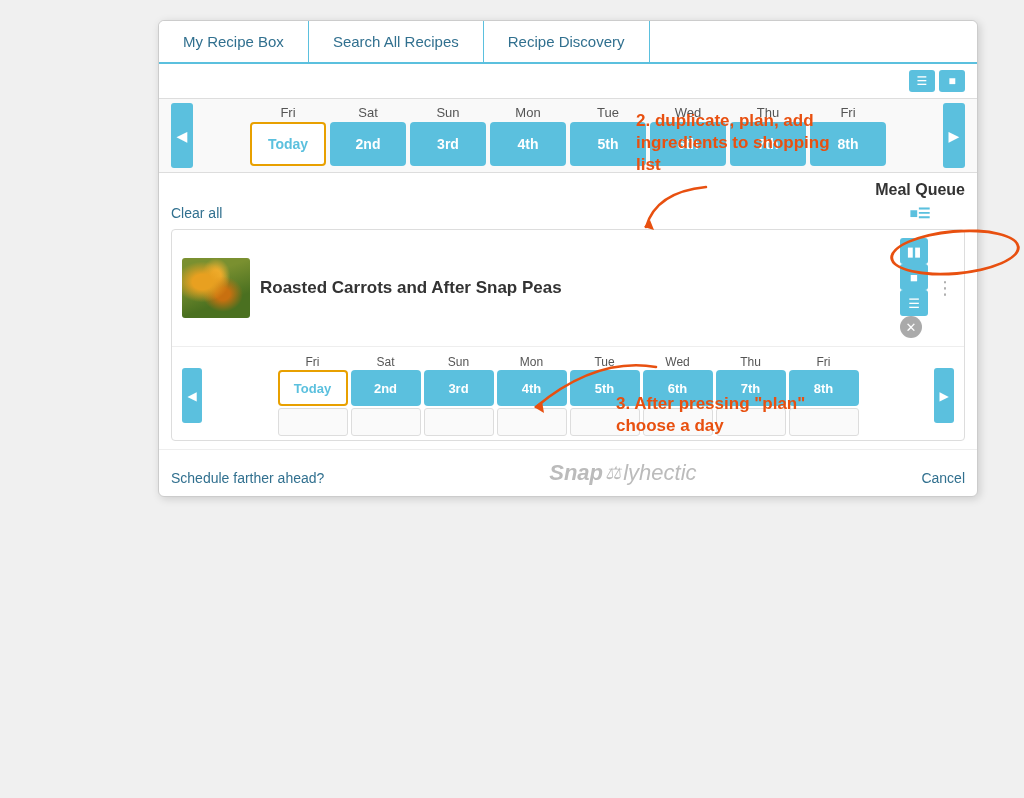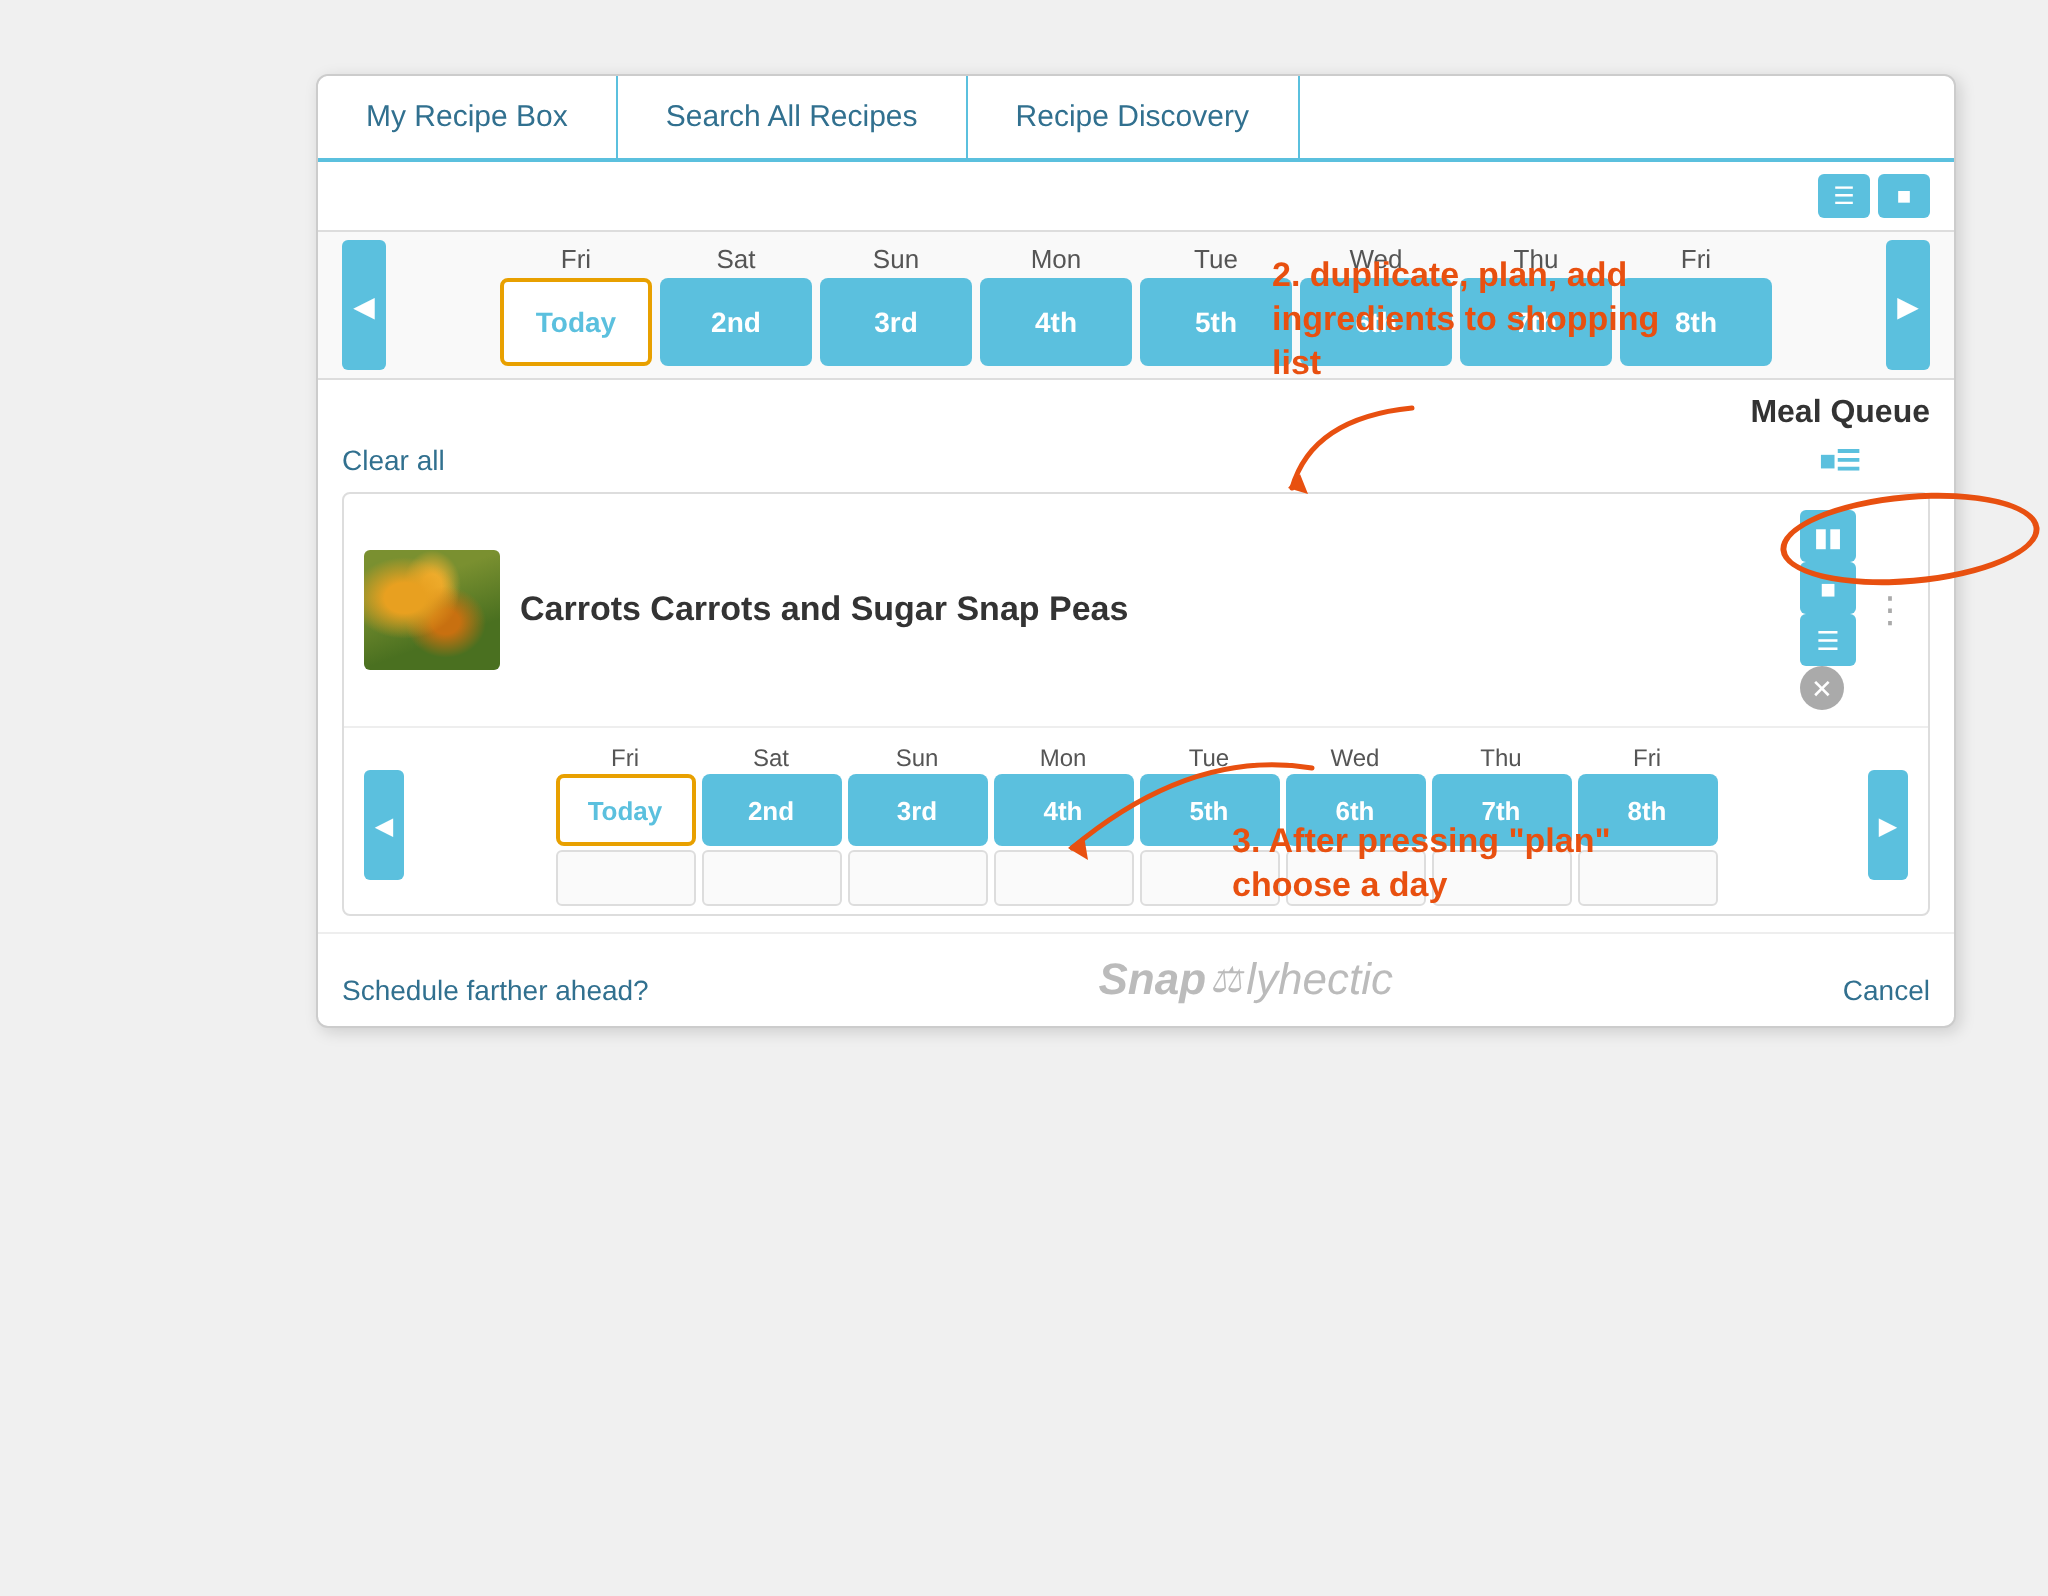--- a/index.html
+++ b/index.html
@@ -349,21 +349,20 @@
       position: absolute;
       right: 20px;
       bottom: 60px;
       width: 230px;
       text-align: center;
     }
 
     .outer-wrapper {
       position: relative;
       width: 708px;
-      margin-top: 17px;
     }
   </style>
 </head>
 <body>
 
 <div class="outer-wrapper">
   <div class="main-container">
 
     <div class="tabs">
       <div class="tab">My Recipe Box</div>
@@ -421,21 +420,21 @@
         <span>Meal Queue</span>
         <span class="meal-queue-icon">■☰</span>
       </div>
     </div>
 
     <div class="recipe-card">
       <div class="recipe-header">
         <div class="recipe-thumb">
           <div class="recipe-thumb-inner"></div>
         </div>
-        <div class="recipe-title">Carrots Carrots and Sugar Snap Peas</div>
+        <div class="recipe-title">Roasted Carrots and After Snap Peas</div>
         <div class="recipe-actions">
           <div style="position:relative;">
             <div class="circle-annotation"></div>
             <button class="recipe-action-btn" title="Duplicate">▮▮</button>
             <button class="recipe-action-btn" title="Plan">■</button>
             <button class="recipe-action-btn" title="Add ingredients">☰</button>
             <button class="recipe-action-btn close-btn" title="Remove">✕</button>
           </div>
           <span class="recipe-drag">⋮</span>
         </div>

